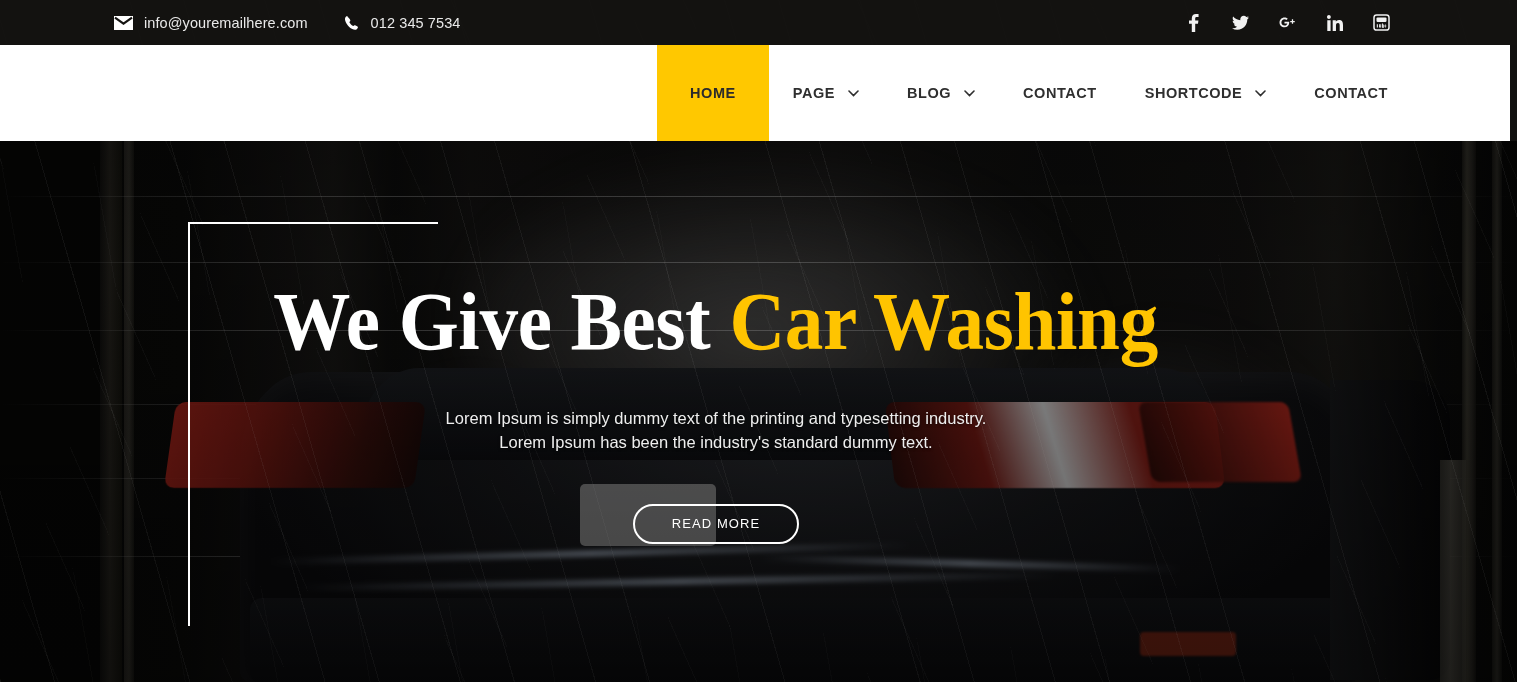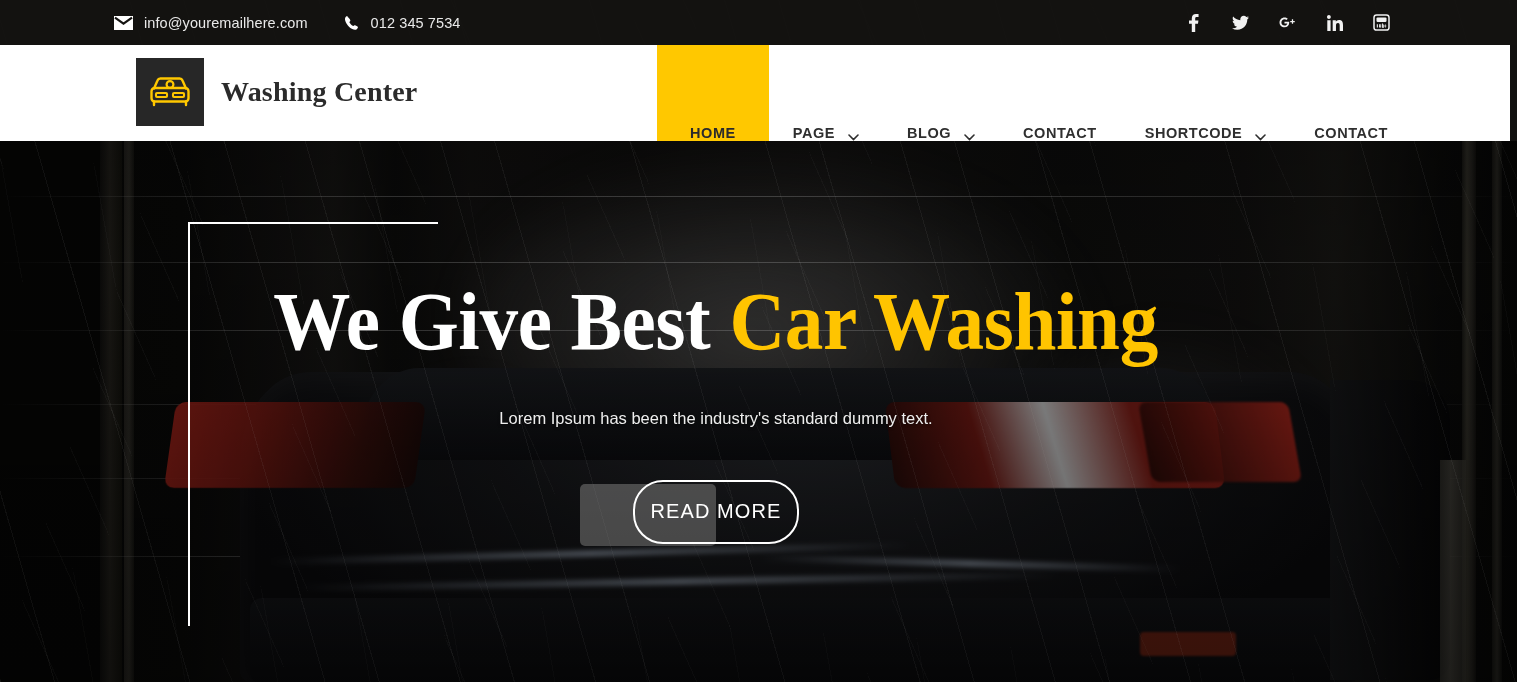--- a/index.html
+++ b/index.html
@@ -295,21 +295,21 @@
 
   .nav {
     position: absolute;
     right: 0; top: 0;
     height: 96px;
     display: flex;
     align-items: stretch;
   }
   .nav-item {
     display: flex;
-    align-items: flex-end;
+    align-items: center;
     gap: 13px;
     padding: 0 24px;
     font-size: 14.5px;
     font-weight: 600;
     letter-spacing: .55px;
     color: #2f2f2f;
     cursor: pointer;
     white-space: nowrap;
   }
   .nav-item.active {
@@ -368,26 +368,26 @@
     font-size: 16.5px;
     line-height: 24px;
     font-weight: 400;
     text-shadow: 0 1px 3px rgba(0,0,0,.55);
   }
   .hero-sub span { display: block; }
   .btn-readmore {
     display: inline-flex;
     align-items: center;
     justify-content: center;
-    width: 166px; height: 64px;
+    width: 166px; height: 40px;
     border: 2px solid #ffffff;
     border-radius: 30px;
     background: transparent;
     color: #ffffff;
-    font-size: 20px;
+    font-size: 13px;
     font-weight: 500;
     letter-spacing: 1.1px;
     cursor: pointer;
   }
 
   
   .right-strip {
     position: absolute;
     right: 0; top: 45px;
     width: 7px; height: 96px;
@@ -491,33 +491,20 @@
             <rect x="1" y="1" width="15" height="15" rx="2.6" fill="none" stroke="#f1f1f1" stroke-width="1.5"></rect>
             <rect x="3.5" y="3.4" width="10" height="4.6" rx="1.2"></rect>
             <path d="M3.8 10.3h1.1v3.3H3.8zM6 10.3h.9v2.2c0 .3.4.3.4 0v-2.2h.9v3.3h-.9v-.3c-.3.45-1.3.4-1.3-.4v-2.6zM9 9.6h.9v1.05c.3-.4 1.1-.35 1.1.45v2.05c0 .75-.8.85-1.1.4v.15H9V9.6zm.9 1.55v1.7c0 .25.35.25.35 0v-1.7c0-.25-.35-.25-.35 0zM11.6 11.2c0-.85 1.55-.85 1.55 0v1.55c0 .9-1.55.9-1.55 0V11.2zm.8-.05v1.65c0 .2.3.2.3 0v-1.65c0-.2-.3-.2-.3 0z" fill="#f1f1f1"></path>
           </svg>
       </a>
     </div>
   </div>
 
   <div class="header">
 
-    <div class="brand">
-      <div class="brand-mark">
-        <svg width="44" height="34" viewBox="0 0 44 34">
-          <path d="M6 13.5 L9.5 5.5 C10 4.2 11 3.5 12.4 3.5 H31.6 C33 3.5 34 4.2 34.5 5.5 L38 13.5" fill="none" stroke="#ffc800" stroke-width="2.4" stroke-linecap="round" stroke-linejoin="round"></path>
-          <rect x="3.5" y="13" width="37" height="13.5" rx="3.2" fill="none" stroke="#ffc800" stroke-width="2.4"></rect>
-          <rect x="8" y="18" width="11" height="4" rx="1" fill="none" stroke="#ffc800" stroke-width="2.1"></rect>
-          <rect x="25" y="18" width="11" height="4" rx="1" fill="none" stroke="#ffc800" stroke-width="2.1"></rect>
-          <path d="M6 26.5 v3.5 M38 26.5 v3.5" stroke="#ffc800" stroke-width="2.4" stroke-linecap="round"></path>
-          <circle cx="22" cy="9.5" r="3.4" fill="none" stroke="#ffc800" stroke-width="2.2"></circle>
-        </svg>
-      </div>
-      <div class="brand-name">Washing Center</div>
-    </div>
 
     <nav class="nav">
 
       <div class="nav-item active">
         <span>HOME</span>
       </div>
 
       <div class="nav-item">
         <span>PAGE</span>
         <span class="caret">
@@ -558,19 +545,20 @@
 
   <div class="right-strip"></div>
 
   <div class="frame-top"></div>
   <div class="frame-left"></div>
 
   <div class="hero-content">
     <h1 class="hero-title"><span>We Give Best </span><span class="accent">Car Washing</span></h1>
 
     <p class="hero-sub">
+      <span>Lorem Ipsum is simply dummy text of the printing and typesetting industry.</span>
       <span>Lorem Ipsum has been the industry's standard dummy text.</span>
     </p>
 
     <button class="btn-readmore">READ MORE</button>
   </div>
 
 </div>
 
 </body></html>

